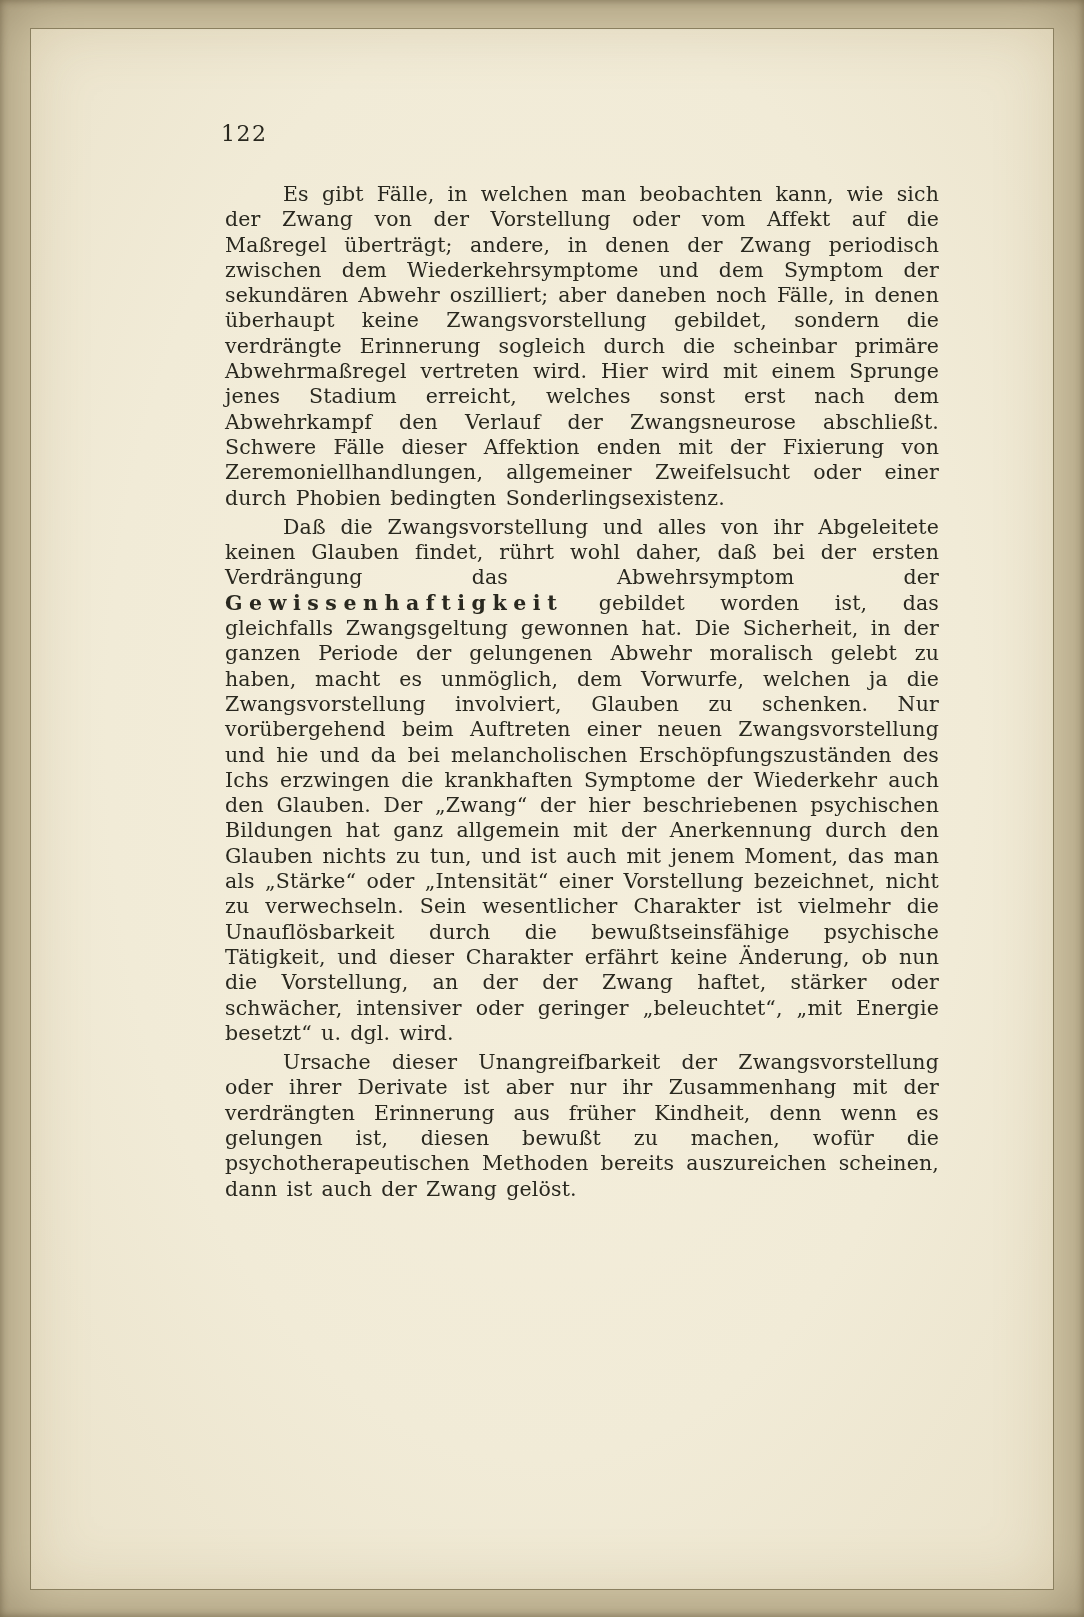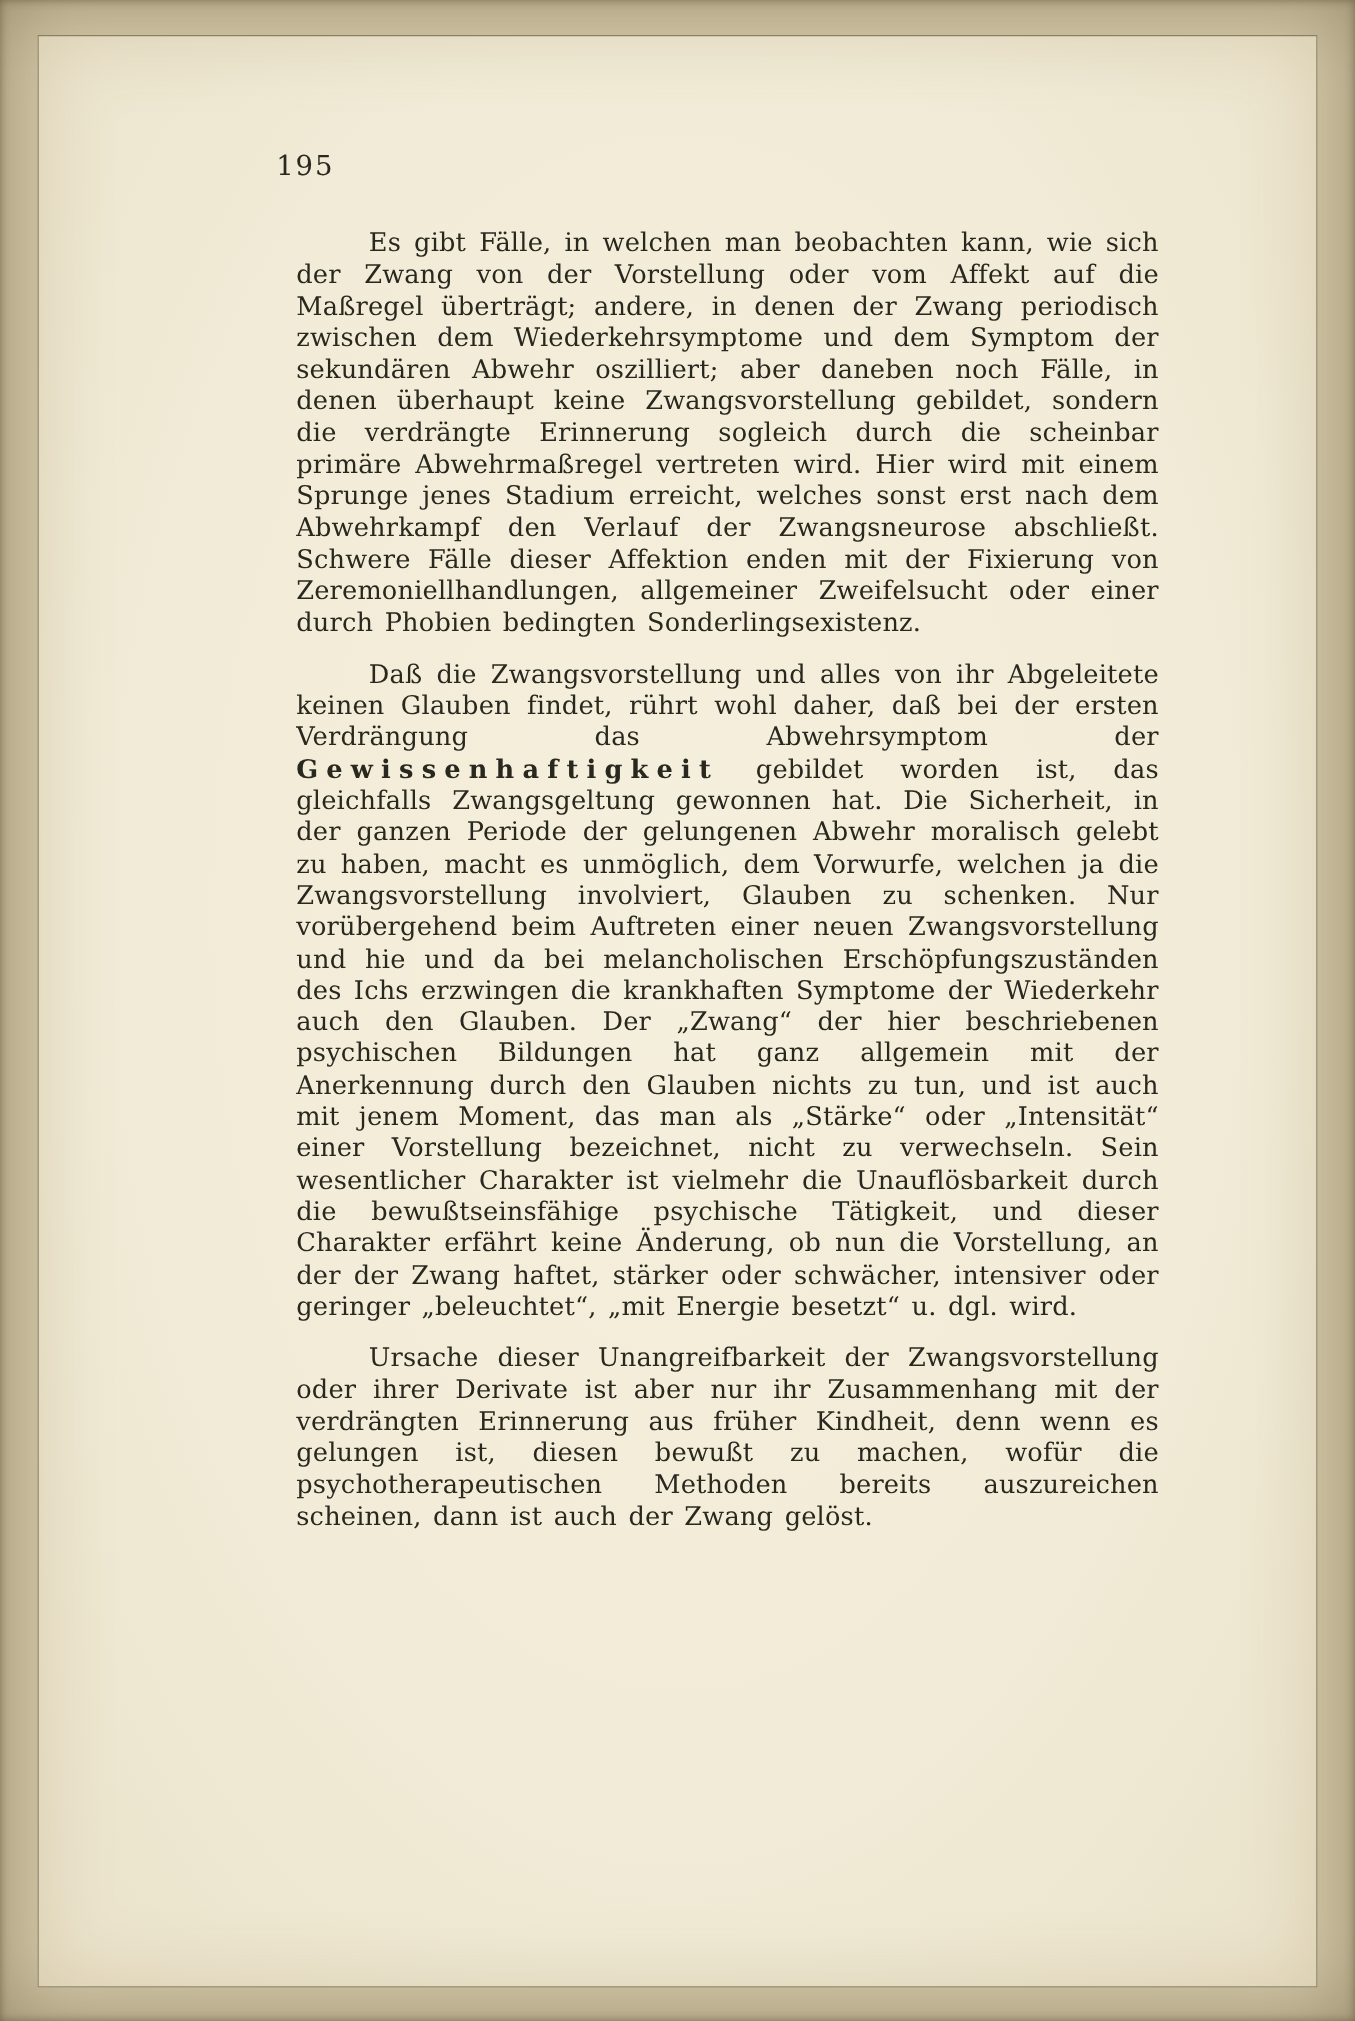--- a/index.html
+++ b/index.html
@@ -40,21 +40,21 @@
     top: 92px;
     width: 722px;
     color: #29281f;
   }
   .page-number {
     font-size: 22px;
     letter-spacing: 1.5px;
     margin: 0 0 36px 0;
   }
   .para {
-    margin: 16px;
+    margin: 4px;
     font-size: 20.5px;
     line-height: 25.3px;
     text-align: justify;
     text-indent: 58px;
     word-spacing: 2.5px;
     letter-spacing: 0.15px;
     hyphens: auto;
     -webkit-hyphens: auto;
   }
   .spaced-term {
@@ -63,21 +63,21 @@
   }
 </style>
 </head>
 <body>
 
 <div class="scan-edge"></div>
 
 <div class="page">
   <div class="content">
 
-    <div class="page-number">195</div>
+    <div class="page-number">122</div>
 
     <p class="para" lang="de">Es gibt Fälle, in welchen man beobachten kann, wie sich der Zwang von der Vorstellung oder vom Affekt auf die Maßregel überträgt; andere, in denen der Zwang periodisch zwischen dem Wiederkehrsymptome und dem Symptom der sekundären Abwehr oszilliert; aber daneben noch Fälle, in denen überhaupt keine Zwangsvorstellung gebildet, sondern die verdrängte Erinnerung sogleich durch die scheinbar primäre Abwehrmaßregel vertreten wird. Hier wird mit einem Sprunge jenes Stadium erreicht, welches sonst erst nach dem Abwehrkampf den Verlauf der Zwangsneurose abschließt. Schwere Fälle dieser Affektion enden mit der Fixierung von Zeremoniellhandlungen, allgemeiner Zweifelsucht oder einer durch Phobien bedingten Sonderlingsexistenz.</p>
 
     <p class="para" lang="de"><span>Daß die Zwangsvorstellung und alles von ihr Abgeleitete keinen Glauben findet, rührt wohl daher, daß bei der ersten Verdrängung das Abwehrsymptom der </span><span class="spaced-term">Gewissenhaftigkeit</span><span> gebildet worden ist, das gleichfalls Zwangsgeltung gewonnen hat. Die Sicherheit, in der ganzen Periode der gelungenen Abwehr moralisch gelebt zu haben, macht es unmöglich, dem Vorwurfe, welchen ja die Zwangsvorstellung involviert, Glauben zu schenken. Nur vorübergehend beim Auftreten einer neuen Zwangsvorstellung und hie und da bei melancholischen Erschöpfungszuständen des Ichs erzwingen die krankhaften Symptome der Wiederkehr auch den Glauben. Der „Zwang“ der hier beschriebenen psychischen Bildungen hat ganz allgemein mit der Anerkennung durch den Glauben nichts zu tun, und ist auch mit jenem Moment, das man als „Stärke“ oder „Intensität“ einer Vorstellung bezeichnet, nicht zu verwechseln. Sein wesentlicher Charakter ist vielmehr die Unauflösbarkeit durch die bewußtseinsfähige psychische Tätigkeit, und dieser Charakter erfährt keine Änderung, ob nun die Vorstellung, an der der Zwang haftet, stärker oder schwächer, intensiver oder geringer „beleuchtet“, „mit Energie besetzt“ u. dgl. wird.</span></p>
 
     <p class="para" lang="de">Ursache dieser Unangreifbarkeit der Zwangsvorstellung oder ihrer Derivate ist aber nur ihr Zusammenhang mit der verdrängten Erinnerung aus früher Kindheit, denn wenn es gelungen ist, diesen bewußt zu machen, wofür die psychotherapeutischen Methoden bereits auszureichen scheinen, dann ist auch der Zwang gelöst.</p>
 
   </div>
 </div>
 

